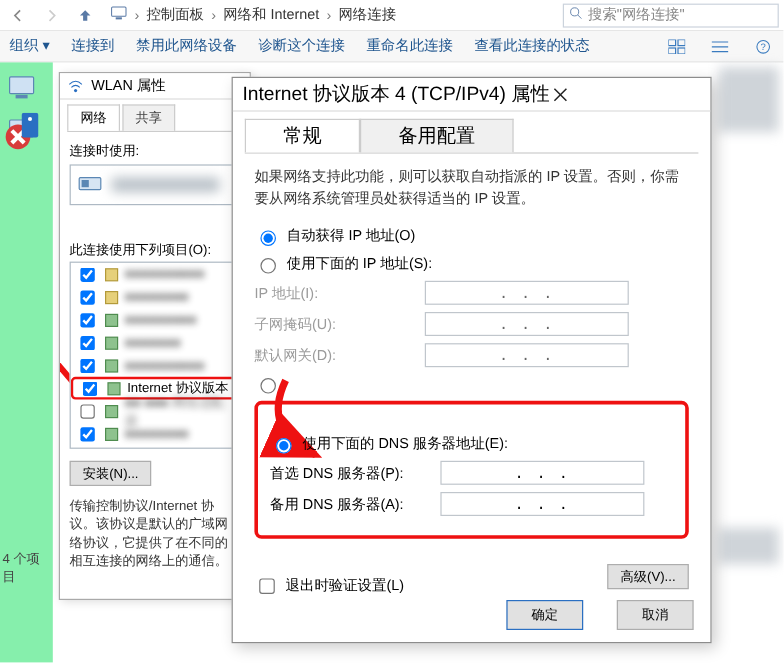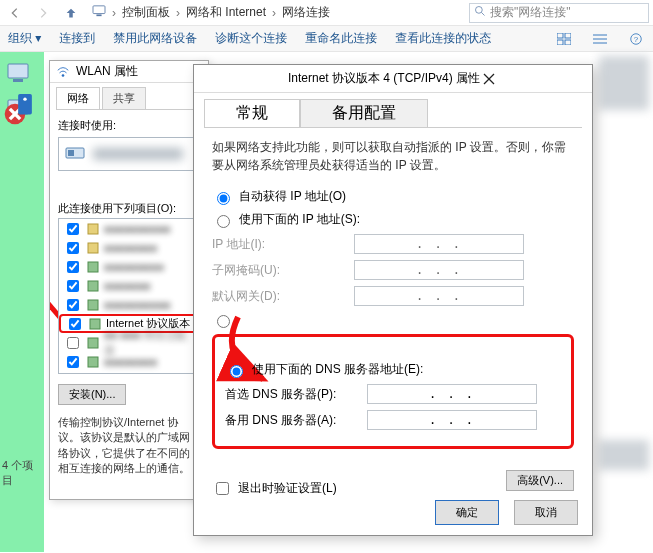--- a/index.html
+++ b/index.html
@@ -44,38 +44,38 @@
   .item-row .blur { filter: blur(3px); opacity:.65; color:#333;}
   .item-row.highlight { border:2px solid #e11; border-radius:4px; }
   .ipv4-label { white-space:nowrap; font-size:11px; }
   .install-btn { margin-top:10px; }
   .btn { border:1px solid #adadad; background:#e1e1e1; padding:2px 10px; font-size:11px; }
   .desc { margin-top:10px; }
   .desc-box { font-size:11px; color:#333; line-height:1.4; margin-top:6px;}
 
   
   .ipv4-dlg { position: absolute; left: 193px; top: 64px; width: 400px; height: 472px; background:#fff; border:1px solid #8c8c8c; box-shadow: 4px 4px 12px rgba(0,0,0,.2); }
-  .ipv4-dlg .titlebar { height:28px; border-bottom:1px solid #dcdcdc; display:flex; align-items:center; justify-content:center; padding:0 8px; font-size:12px;}
+  .ipv4-dlg .titlebar { height:28px; border-bottom:1px solid #dcdcdc; display:flex; align-items:center; justify-content:flex-start; padding:0 8px; font-size:16px;}
   .ipv4-dlg .close { width:18px; height:18px; display:flex; align-items:center; justify-content:center; color:#222;}
   .ipv4-dlg .tabs { display:flex; border-bottom:1px solid #ccc; margin:6px 10px 0 10px; }
   .ipv4-dlg .tab { padding:3px 31px; border:1px solid #ccc; border-bottom:none; background:#fff; font-size:16px; }
   .ipv4-dlg .tab.inactive { background:#f0f0f0; }
   .ipv4-dlg .content { padding:10px 18px; font-size:12px; }
   .intro { color:#333; line-height:1.5; margin-bottom:14px; }
   .radio-row { display:flex; align-items:center; gap:6px; margin:6px 0; }
   .radio-row input { width:13px; height:13px; }
   .field-row { display:flex; align-items:center; margin:6px 0; }
   .field-row .lbl { width:142px; color:#9b9b9b; }
   .field-row .lbl.enabled { color:#000; }
   .ip-input { border:1px solid #c0c6cc; width:170px; height:20px; font-family:monospace; text-align:center; letter-spacing:2px; color:#666; display:flex; align-items:center; justify-content:center;}
   .dns-group { border:3px solid #e11; border-radius:6px; padding:8px 10px 10px 10px; margin-top:6px; position:relative;}
   .auto-dns-row { position:relative; }
   .arrow-svg { position:absolute; pointer-events:none; }
   .validate-row { display:flex; align-items:center; gap:6px; margin-top:16px;}
-  .dlg-buttons { position:absolute; bottom:10px; right:14px; display:flex; gap:15px;}
+  .dlg-buttons { position:absolute; bottom:10px; right:14px; display:flex; gap:28px;}
   .dlg-buttons .btn { padding:4px 20px; }
   .dlg-buttons .btn.primary { border:1px solid #2a6fc2; }
 
   
   .arrow1 { left:-8px; top:236px; width:90px; height:90px; }
   
   .arrow2 { left:14px; top:244px; width:200px; height:120px; }
 
   .blurblock { filter: blur(5px); background:#b8c0c7; border-radius:2px; }
 

